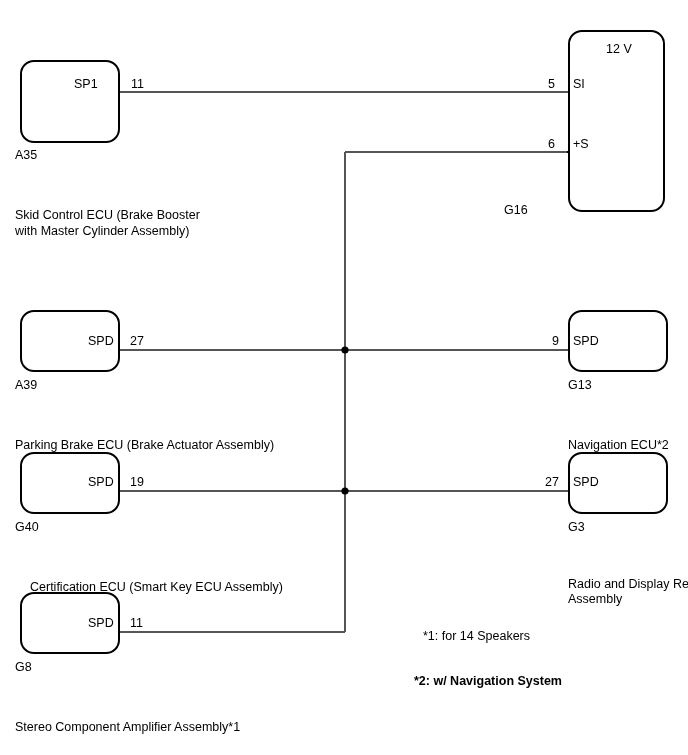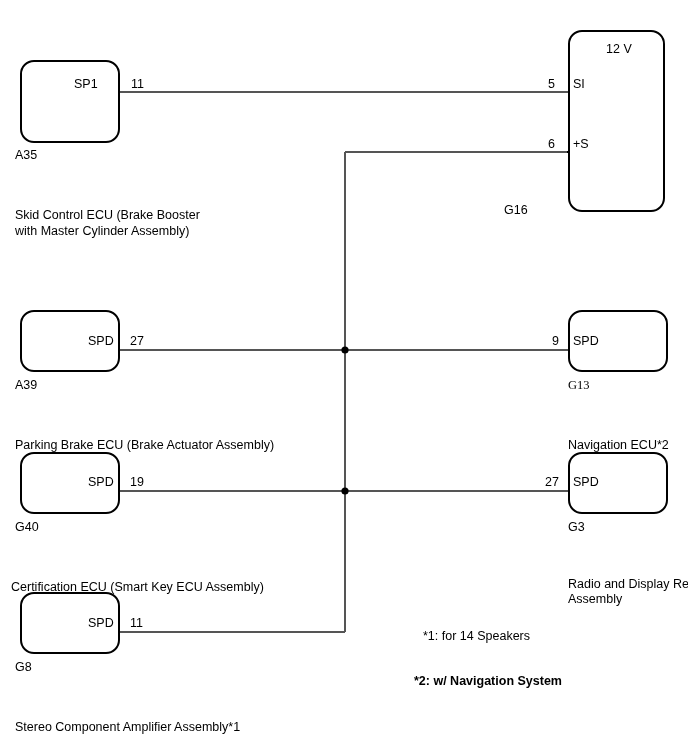--- a/index.html
+++ b/index.html
@@ -262,25 +262,25 @@
 
   <div class="lbl lbl-id" style="left:15px; top:148px;">A35</div>
   <div class="lbl lbl-name" style="left:15px; top:166px;">Skid Control ECU (Brake Booster</div>
   <div class="lbl lbl-name" style="left:15px; top:182px;">with Master Cylinder Assembly)</div>
 
   <div class="lbl lbl-id" style="left:504px; top:203px;">G16</div>
 
   <div class="lbl lbl-id" style="left:15px; top:378px;">A39</div>
   <div class="lbl lbl-name" style="left:15px; top:396px;">Parking Brake ECU (Brake Actuator Assembly)</div>
 
-  <div class="lbl lbl-id" style="left:568px; top:378px;font-family:Liberation Serif, serif;">G13</div>
+  <div class="lbl lbl-id" style="left:568px; top:378px;">G13</div>
   <div class="lbl lbl-name" style="left:568px; top:396px;">Navigation ECU*2</div>
 
   <div class="lbl lbl-id" style="left:15px; top:520px;">G40</div>
-  <div class="lbl lbl-name" style="left:11px; top:538px;">Certification ECU (Smart Key ECU Assembly)</div>
+  <div class="lbl lbl-name" style="left:30px; top:538px;">Certification ECU (Smart Key ECU Assembly)</div>
 
   <div class="lbl lbl-id" style="left:568px; top:520px;">G3</div>
   <div class="lbl lbl-name" style="left:568px; top:535px;">Radio and Display Receiver</div>
   <div class="lbl lbl-name" style="left:568px; top:550px;">Assembly</div>
 
   <div class="lbl lbl-id" style="left:15px; top:660px;">G8</div>
   <div class="lbl lbl-name" style="left:15px; top:678px;">Stereo Component Amplifier Assembly*1</div>
 
   <div class="note" style="left:423px; top:629px;">*1: for 14 Speakers</div>
   <div class="note" style="left:414px; top:674px;font-weight:bold;">*2: w/ Navigation System</div>

